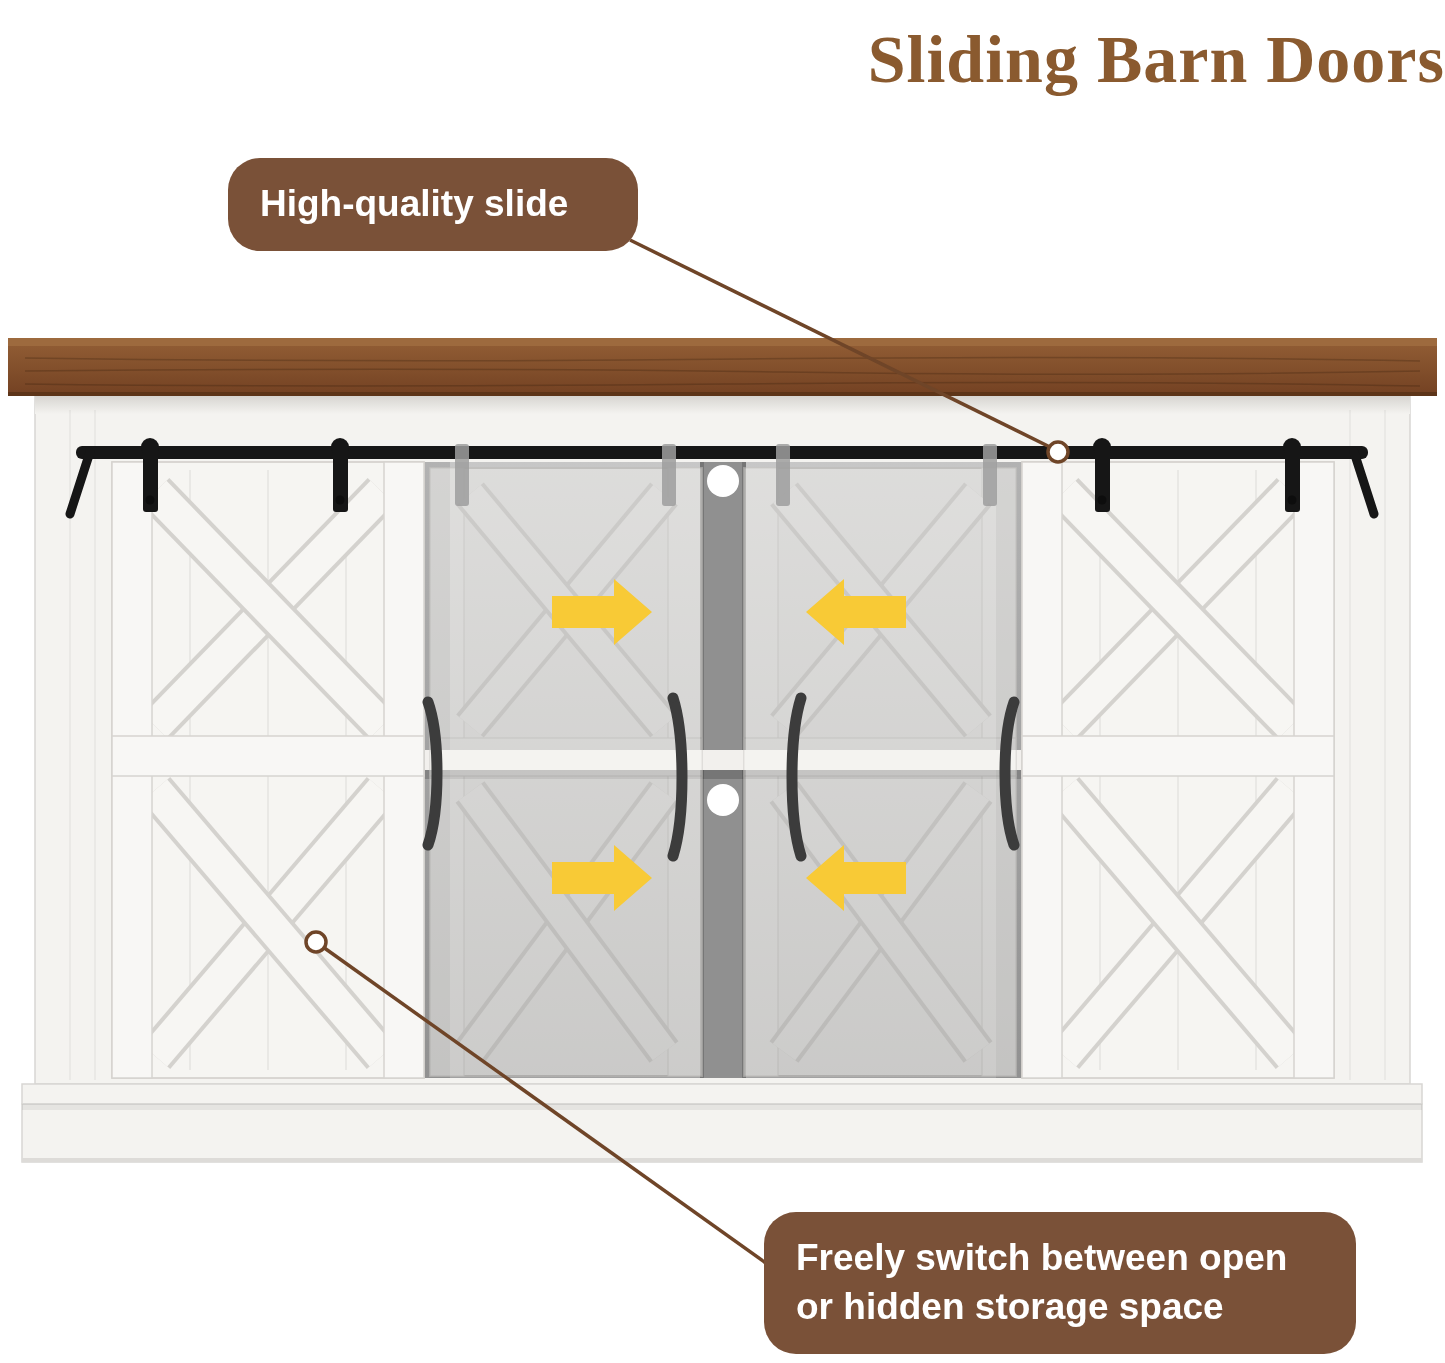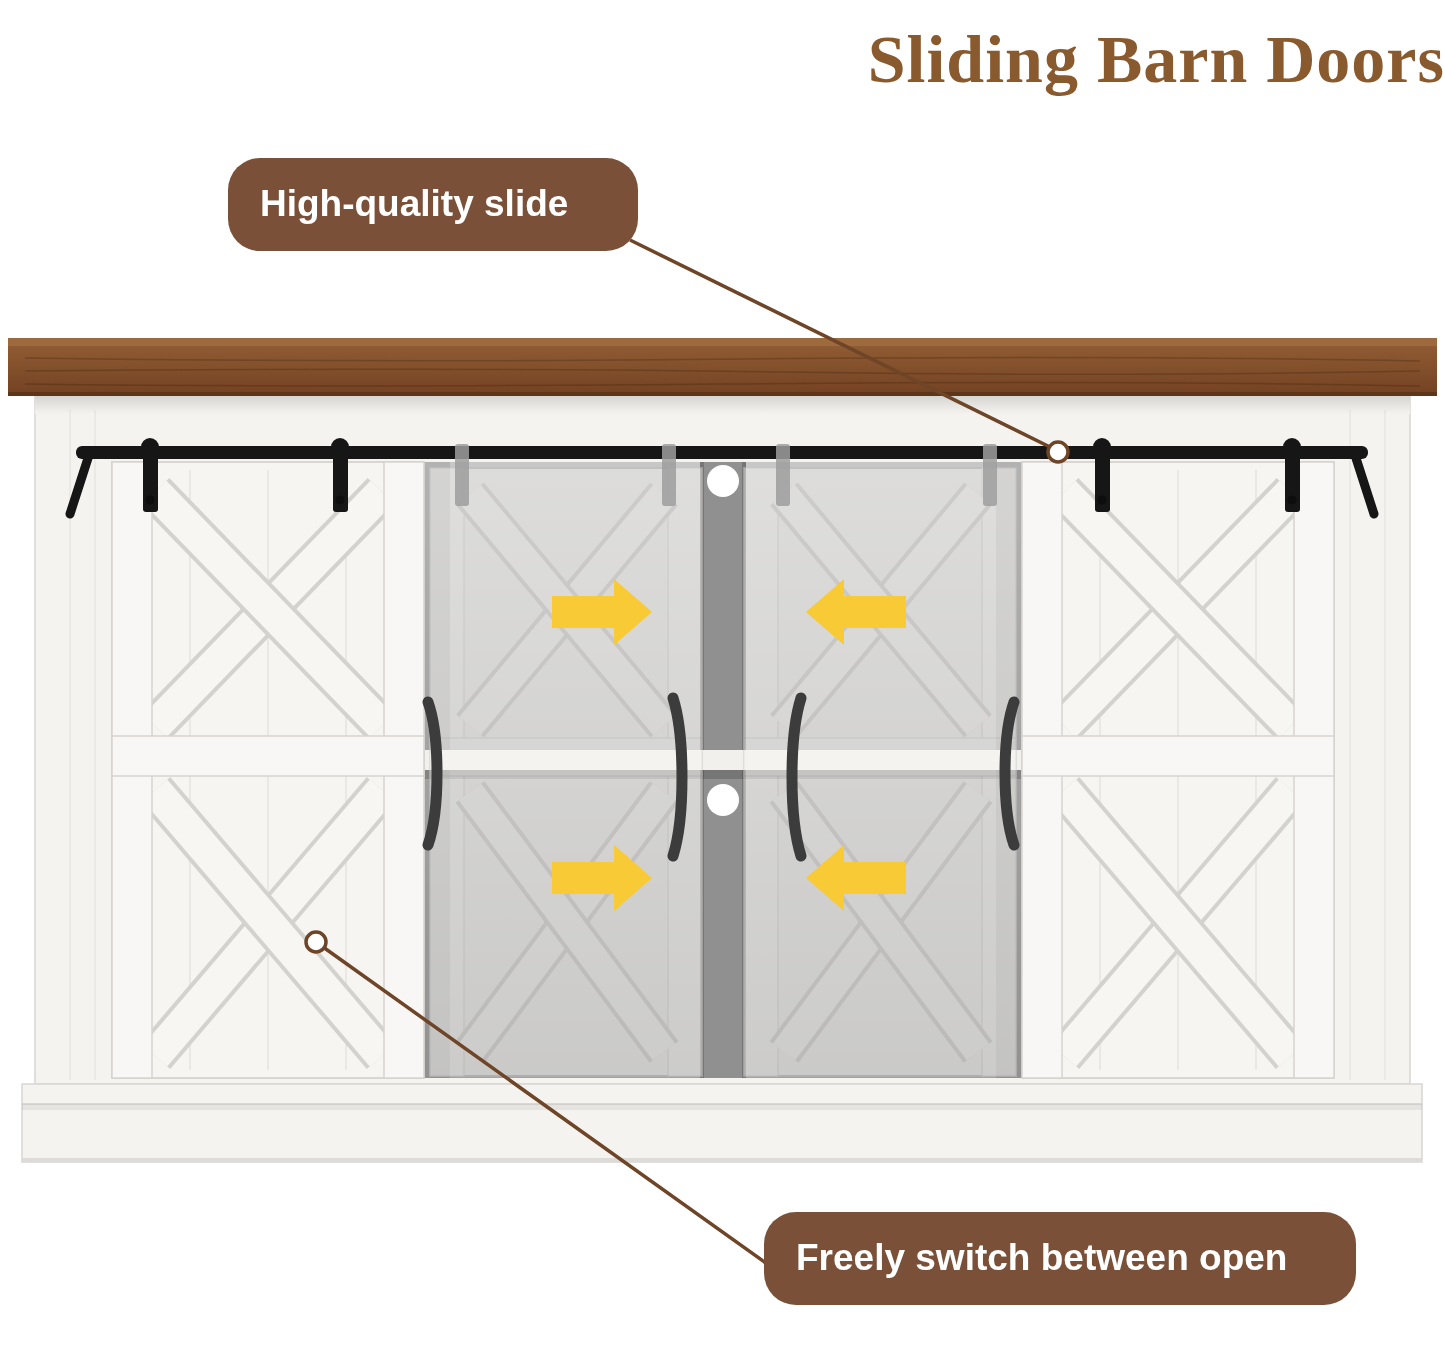--- a/index.html
+++ b/index.html
@@ -223,15 +223,16 @@
     <line class="connector" x1="316" y1="942" x2="770" y2="1266"></line>
     <circle class="connector-dot" cx="316" cy="942" r="10"></circle>
   </svg>
 
   <div class="callout callout-top">
     <span>High-quality slide</span>
   </div>
 
   <div class="callout callout-bottom">
     <span>Freely switch between open</span>
+    <span>or hidden storage space</span>
   </div>
 
 </div>
 
 </body></html>

